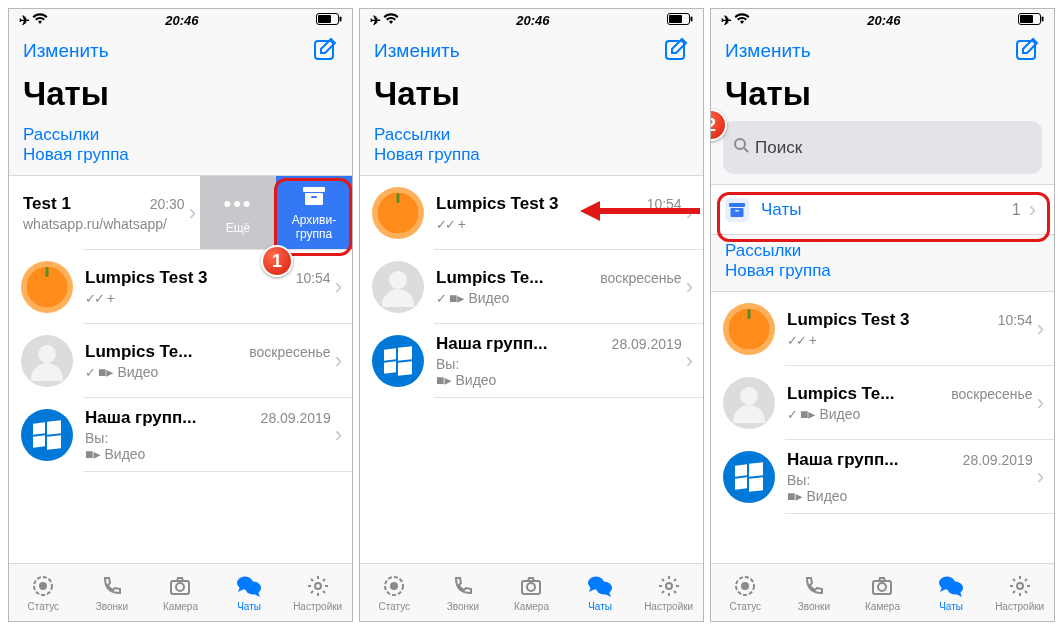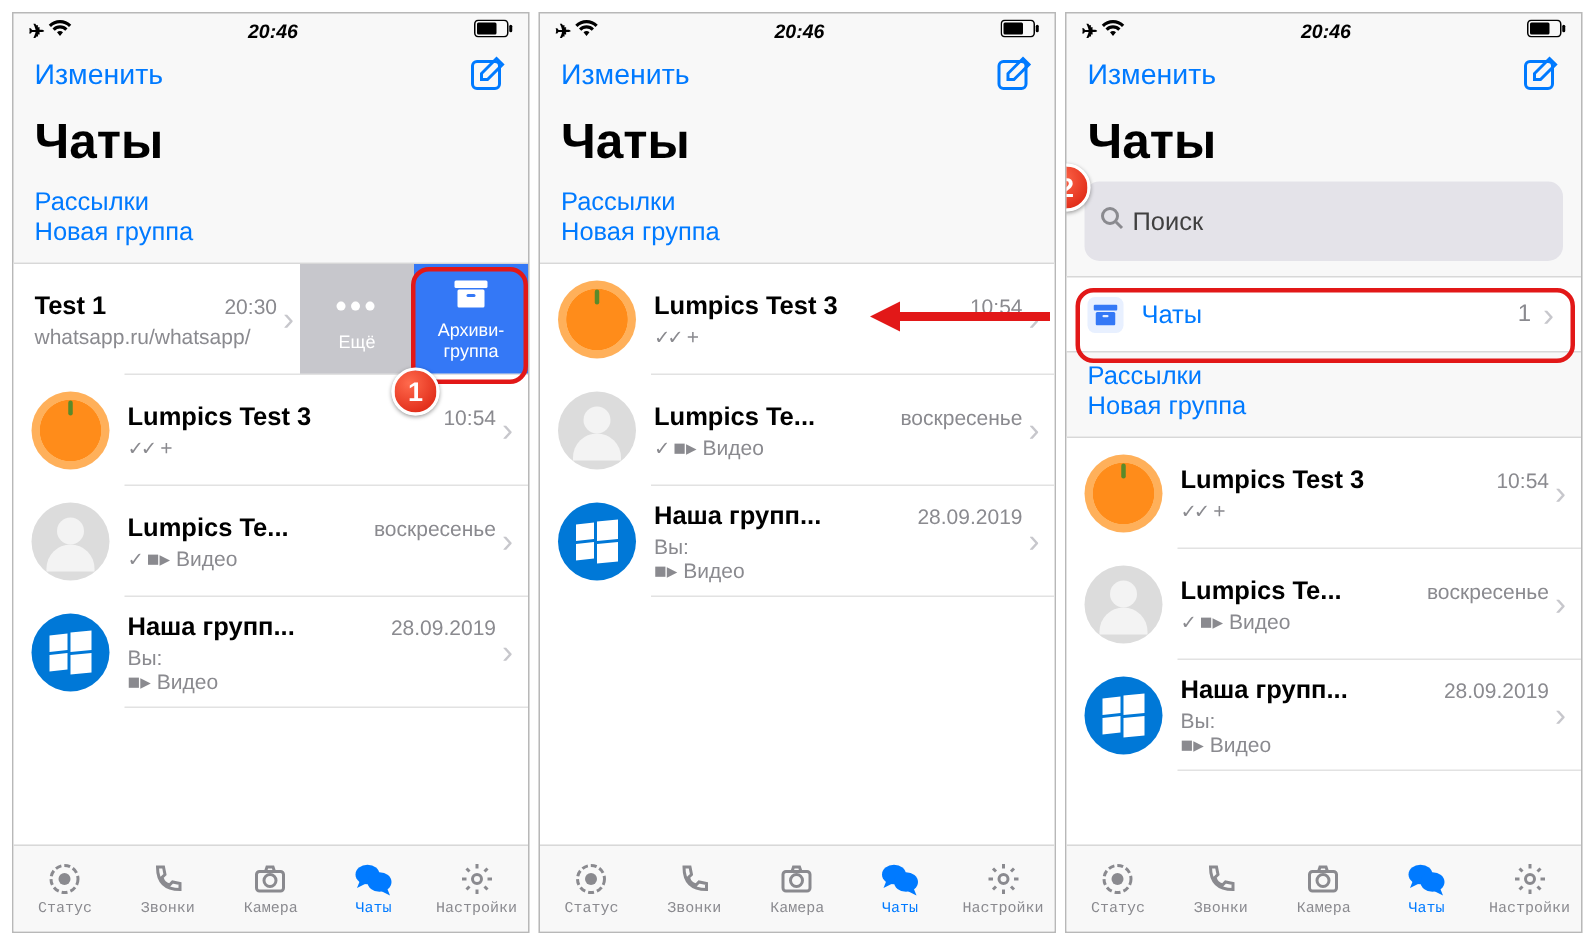--- a/index.html
+++ b/index.html
@@ -155,21 +155,20 @@
     border:2px solid #fff; box-shadow:0 1px 3px rgba(0,0,0,0.4);
     color:#fff; font-weight:700; font-size:18px; display:flex; align-items:center; justify-content:center;
     z-index:6;
   }
 
   .tab-bar {
     height: 58px;
     border-top: 1px solid #d8d8d8;
     background: #f8f8f8;
     display: flex;
-    font-family: Liberation Mono, monospace;
   }
   .tab {
     flex: 1;
     display: flex;
     flex-direction: column;
     align-items: center;
     justify-content: center;
     gap: 2px;
     font-size: 10px;
     color: #8a8a8f;

